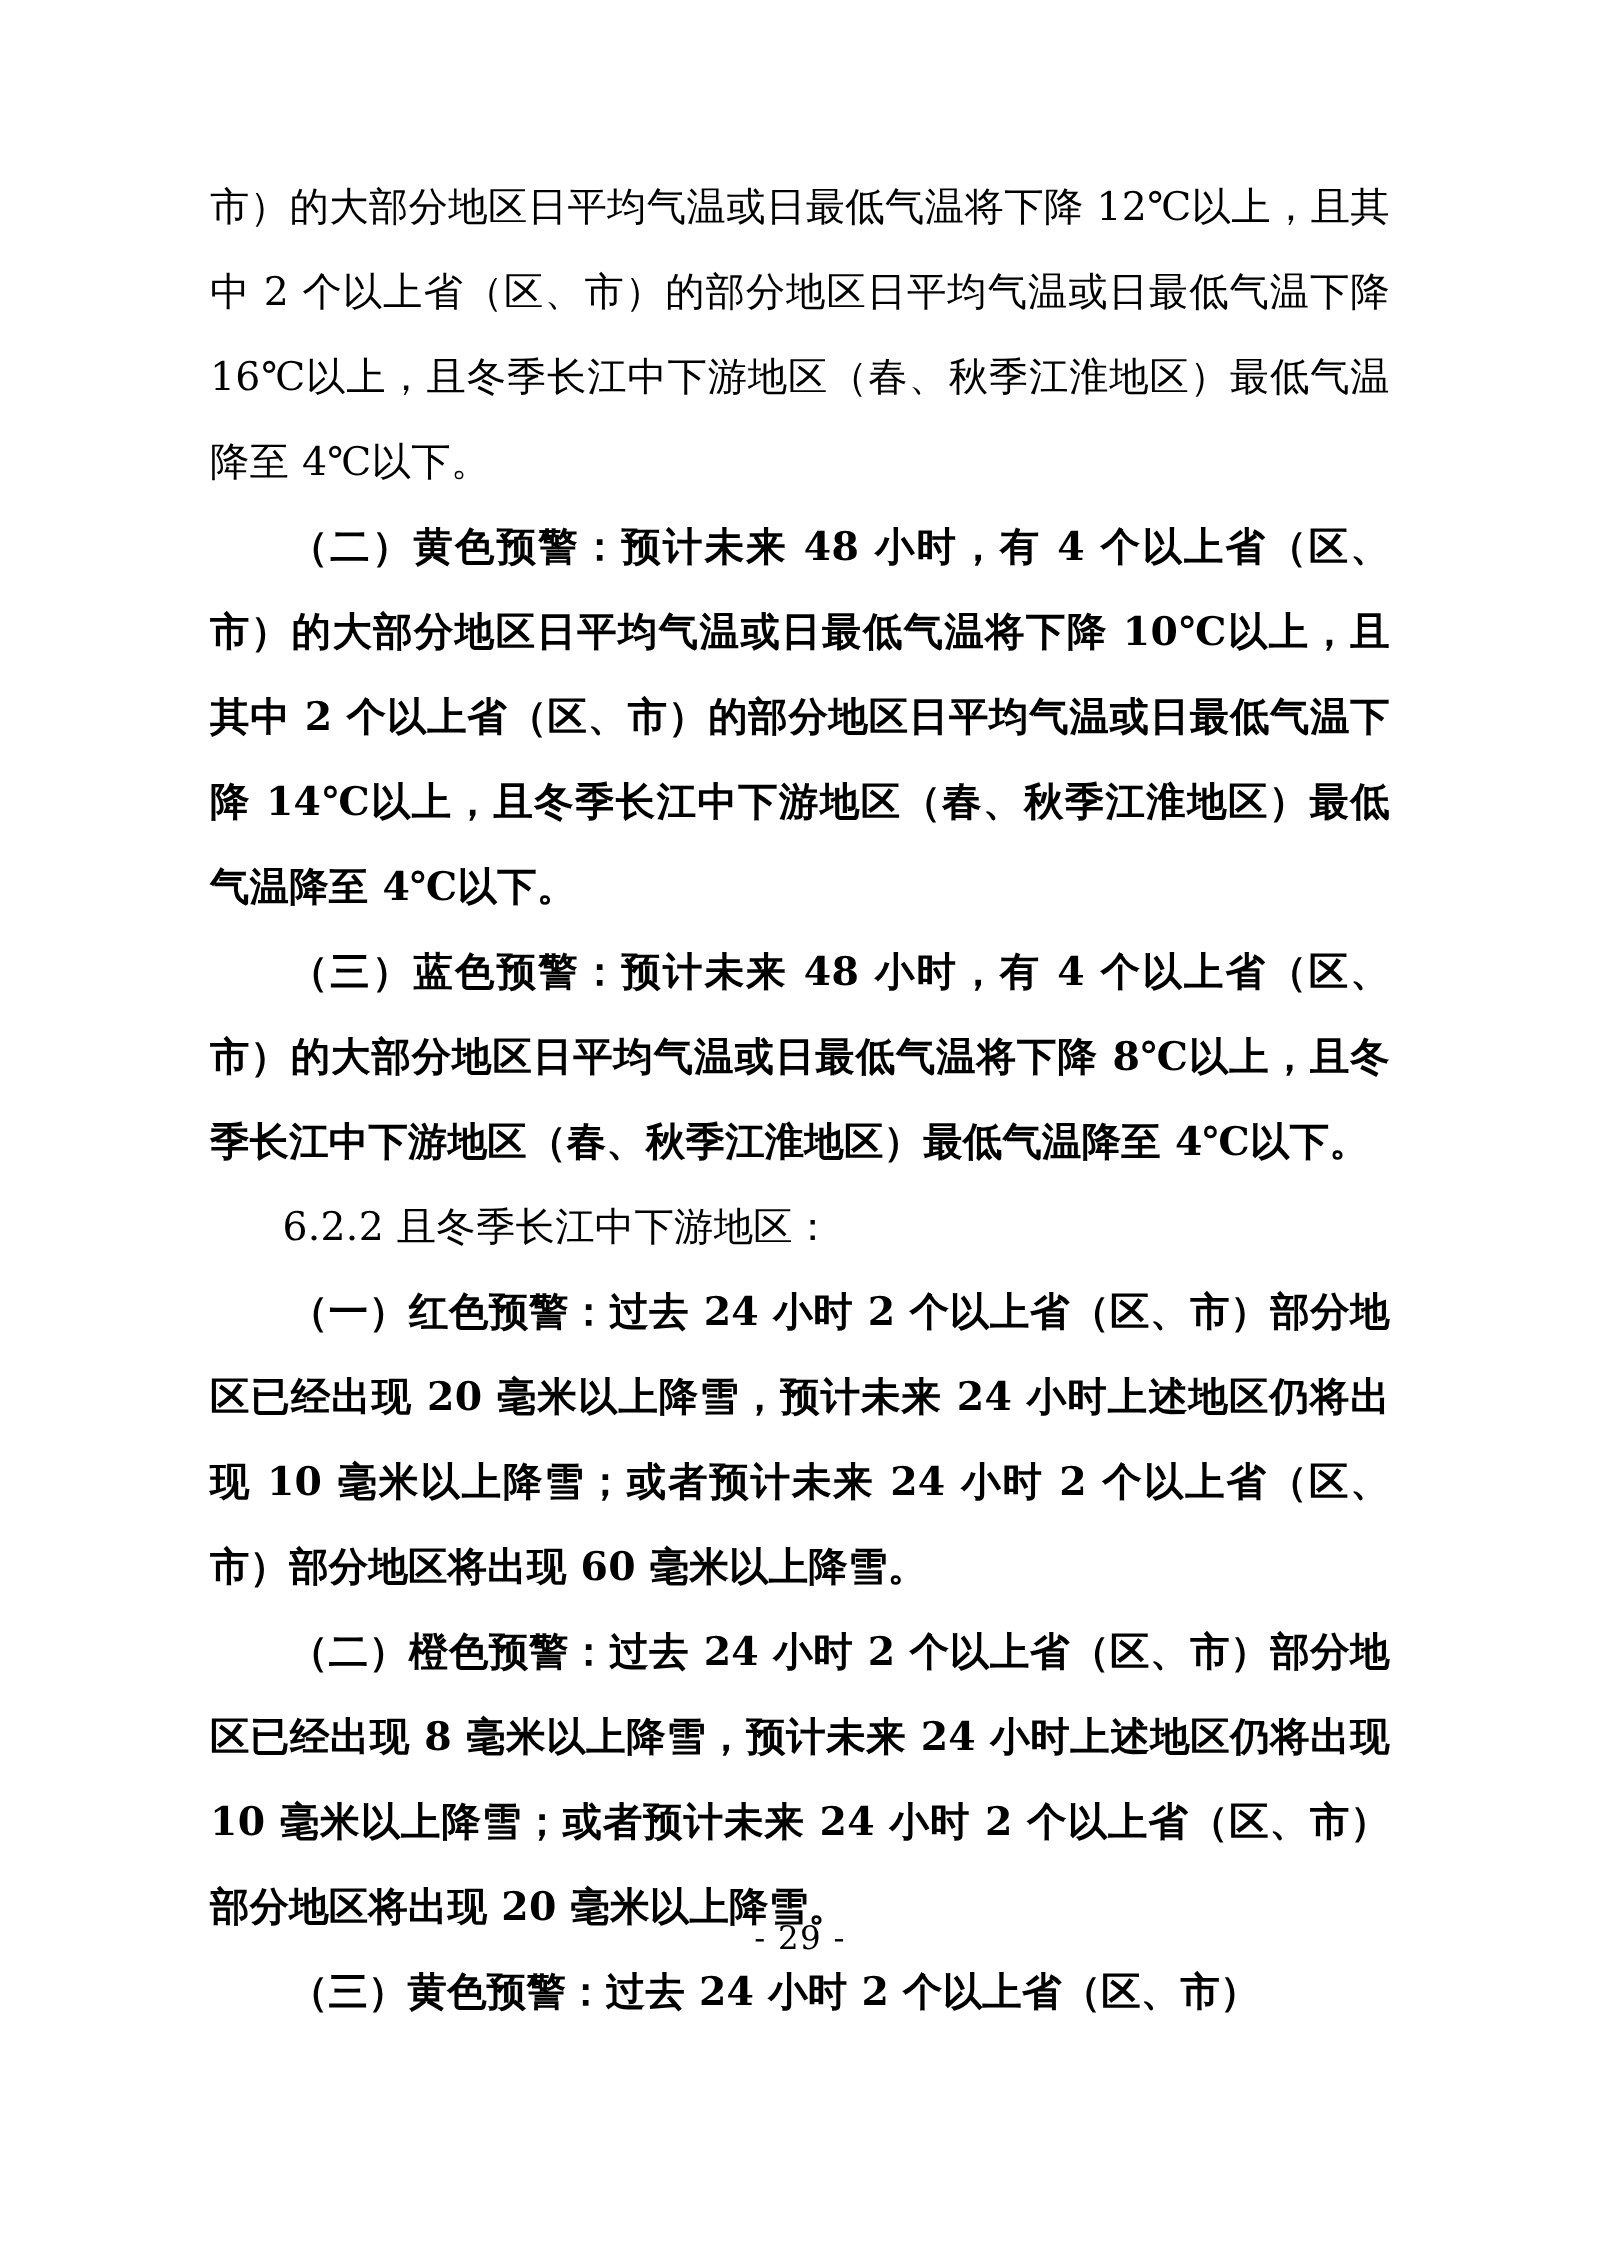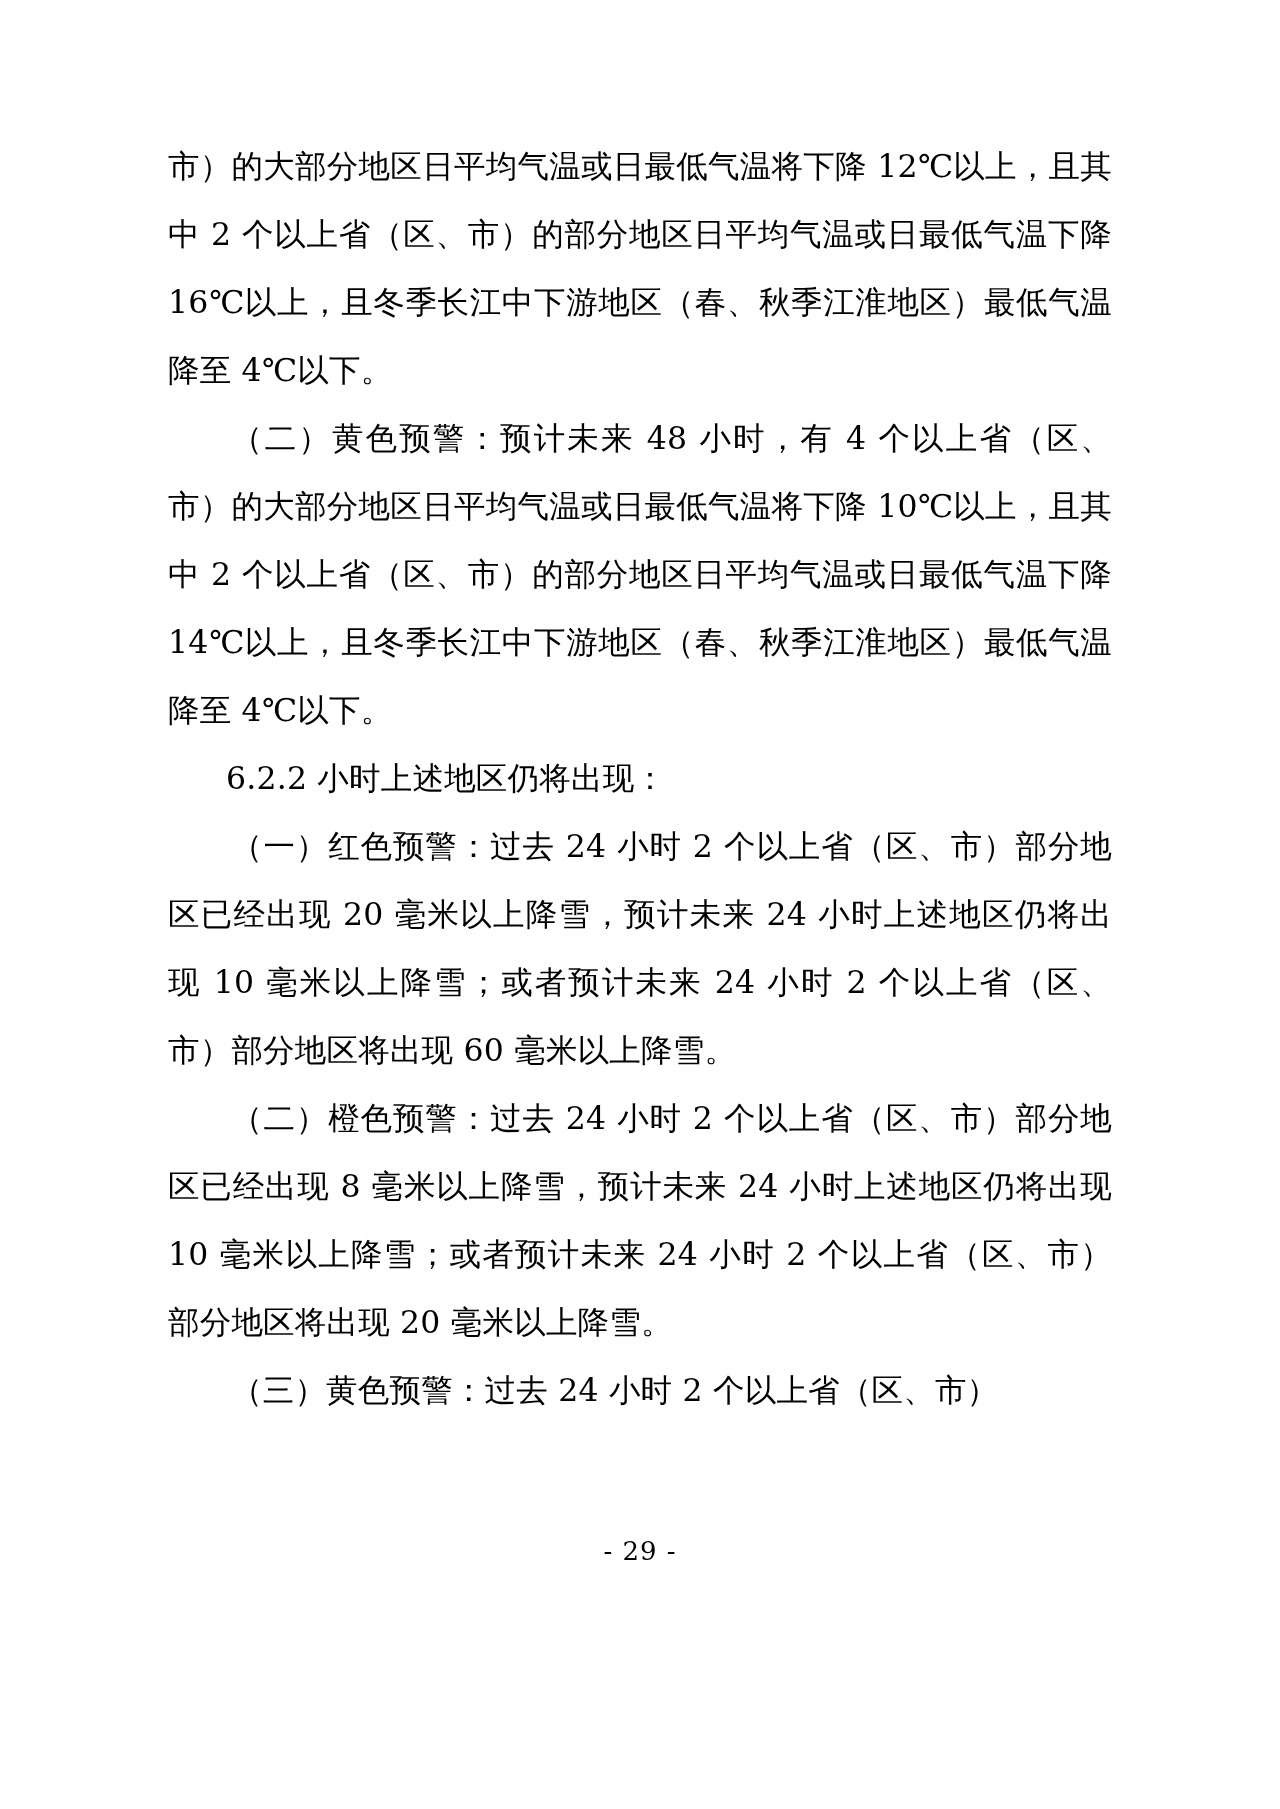--- a/index.html
+++ b/index.html
@@ -30,20 +30,21 @@
     line-height: 68px;
     letter-spacing: 0.2px;
     text-align: justify;
     text-justify: inter-character;
     text-align-last: left;
     word-break: break-all;
     font-family: "DejaVu Serif", "Liberation Serif", serif;
   }
   p.indent {
     text-indent: 63px;
+    font-weight: bold;
   }
   p.indent-small {
     text-indent: 58px;
   }
   .footer {
     position: absolute;
     left: 0;
     right: 0;
     top: 1536px;
     text-align: center;
@@ -52,19 +53,20 @@
     letter-spacing: 1px;
   }
 </style>
 </head>
 <body>
 
 <div class="page">
   <div class="content">
     <p class="para">市）的大部分地区日平均气温或日最低气温将下降 12℃以上，且其中 2 个以上省（区、市）的部分地区日平均气温或日最低气温下降 16℃以上，且冬季长江中下游地区（春、秋季江淮地区）最低气温降至 4℃以下。</p>
     <p class="para indent">（二）黄色预警：预计未来 48 小时，有 4 个以上省（区、市）的大部分地区日平均气温或日最低气温将下降 10℃以上，且其中 2 个以上省（区、市）的部分地区日平均气温或日最低气温下降 14℃以上，且冬季长江中下游地区（春、秋季江淮地区）最低气温降至 4℃以下。</p>
-    <p class="para indent-small">6.2.2 小时上述地区仍将出现：</p>
+    <p class="para indent">（三）蓝色预警：预计未来 48 小时，有 4 个以上省（区、市）的大部分地区日平均气温或日最低气温将下降 8℃以上，且冬季长江中下游地区（春、秋季江淮地区）最低气温降至 4℃以下。</p>
+    <p class="para indent-small">6.2.2 且冬季长江中下游地区：</p>
     <p class="para indent">（一）红色预警：过去 24 小时 2 个以上省（区、市）部分地区已经出现 20 毫米以上降雪，预计未来 24 小时上述地区仍将出现 10 毫米以上降雪；或者预计未来 24 小时 2 个以上省（区、市）部分地区将出现 60 毫米以上降雪。</p>
     <p class="para indent">（二）橙色预警：过去 24 小时 2 个以上省（区、市）部分地区已经出现 8 毫米以上降雪，预计未来 24 小时上述地区仍将出现 10 毫米以上降雪；或者预计未来 24 小时 2 个以上省（区、市）部分地区将出现 20 毫米以上降雪。</p>
     <p class="para indent">（三）黄色预警：过去 24 小时 2 个以上省（区、市）</p>
   </div>
   <div class="footer">- 29 -</div>
 </div>
 
 </body></html>

